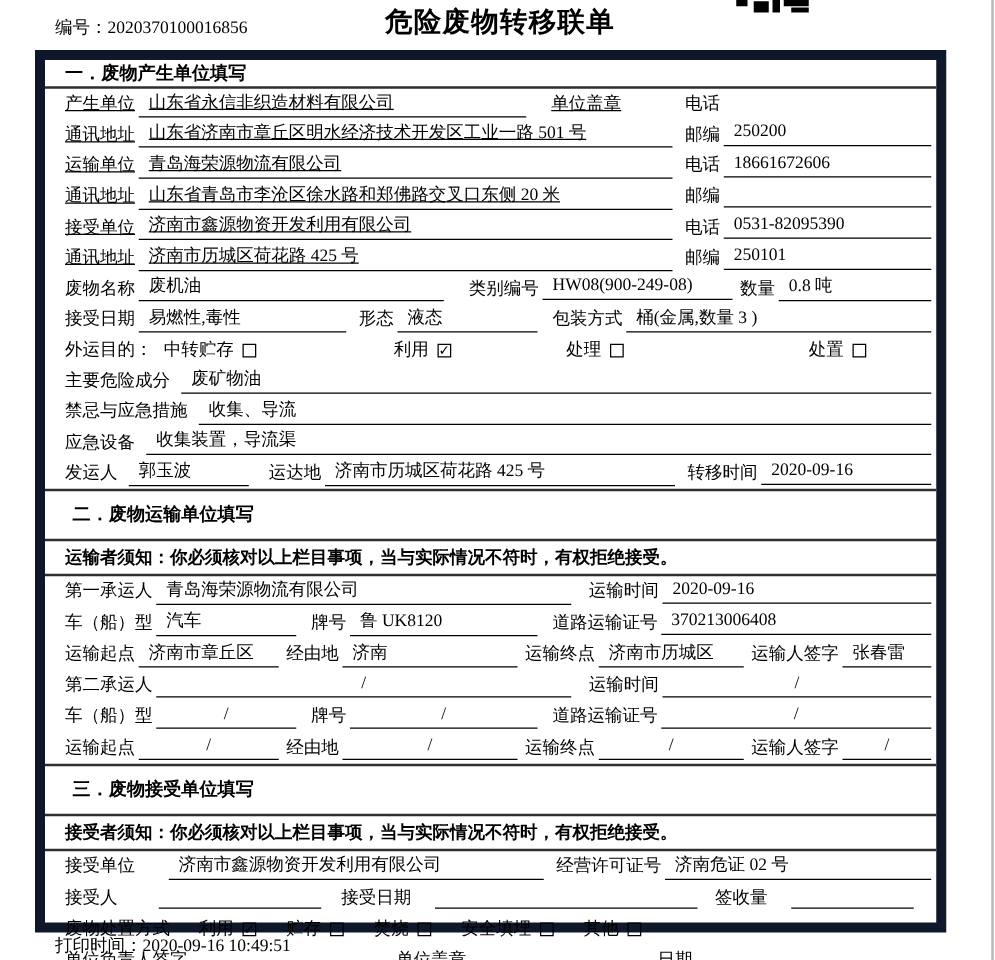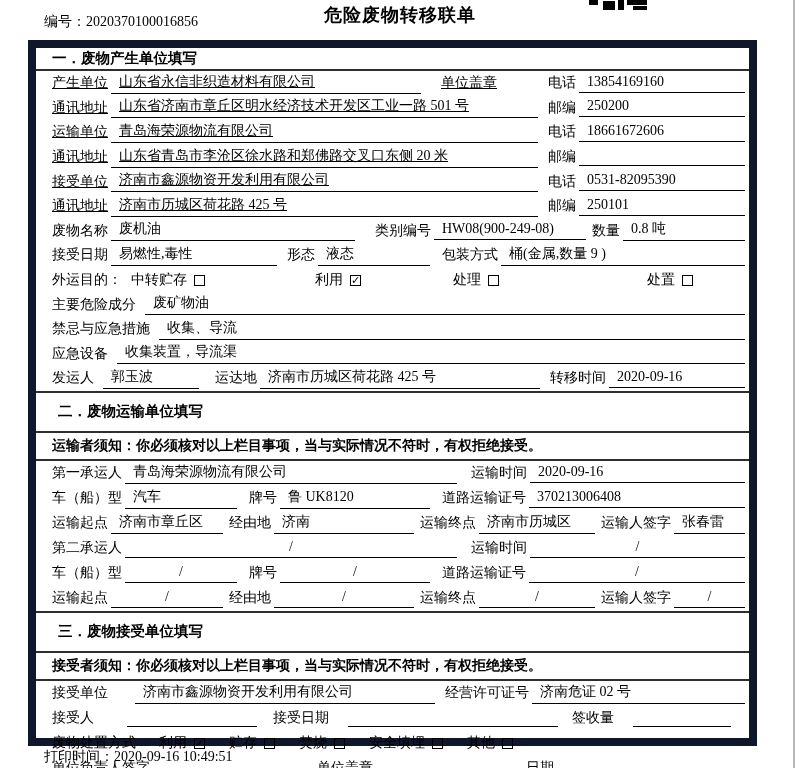--- a/index.html
+++ b/index.html
@@ -4,21 +4,21 @@
 <style>
   * { box-sizing: border-box; margin: 0; padding: 0; }
   html,body { width:796px; height:768px; background:#fff; overflow:hidden; }
   body { position:relative; color:#000; font-family:"Liberation Serif","DejaVu Serif",serif; font-size:14px; }
 
   .page-edge { position:absolute; right:1px; top:0; width:2px; height:768px; background:#b9b9b9; }
 
   .hdr-serial { position:absolute; left:44px; top:13px; white-space:nowrap; }
   .hdr-title { position:absolute; left:80px; top:3px; width:640px; text-align:center;
                font-family:"DejaVu Sans","Liberation Sans",sans-serif; font-weight:bold;
-               font-size:18px; letter-spacing:1px; }
+               font-size:22px; letter-spacing:1px; }
 
   .qr { position:absolute; left:589px; top:0; width:62px; height:10px; }
   .qr i { position:absolute; background:#000; display:block; }
   .qr .b1 { left:0;  top:0; width:9px;  height:5px; }
   .qr .b2 { left:14px; top:1px; width:12px; height:9px; }
   .qr .b3 { left:29px; top:0; width:6px; height:10px; }
   .qr .b4 { left:38px; top:0; width:20px; height:5px; }
   .qr .b5 { left:44px; top:6px; width:14px; height:4px; }
 
   .form { position:absolute; left:28px; top:40px; width:729px; height:706px;
@@ -77,21 +77,20 @@
 
   <div class="sec">一．废物产生单位填写</div>
 
   <div class="row h24">
     <div class="left">
       <span class="lbl">产生单位</span>
       <span class="u w310">山东省永信非织造材料有限公司</span>
       <span class="lbl ml20">单位盖章</span>
     </div>
     <span class="lbl">电话</span>
-    <span class="u fill">13854169160</span>
   </div>
 
   <div class="row h24">
     <div class="left">
       <span class="lbl">通讯地址</span>
       <span class="u fill">山东省济南市章丘区明水经济技术开发区工业一路 501 号</span>
     </div>
     <span class="lbl">邮编</span>
     <span class="u fill">250200</span>
   </div>
@@ -140,21 +139,21 @@
     <span class="lbl ml6">数量</span>
     <span class="u fill">0.8 吨</span>
   </div>
 
   <div class="row h24">
     <span class="lbl">接受日期</span>
     <span class="u w166">易燃性,毒性</span>
     <span class="lbl ml10">形态</span>
     <span class="u w112">液态</span>
     <span class="lbl ml12">包装方式</span>
-    <span class="u fill">桶(金属,数量 9 )</span>
+    <span class="u fill">桶(金属,数量 3 )</span>
   </div>
 
   <div class="row h24">
     <span class="lbl">外运目的：</span>
     <span class="ck ml6">
       <span>中转贮存</span>
       <span class="box">
           <span></span>
         </span>
     </span>

